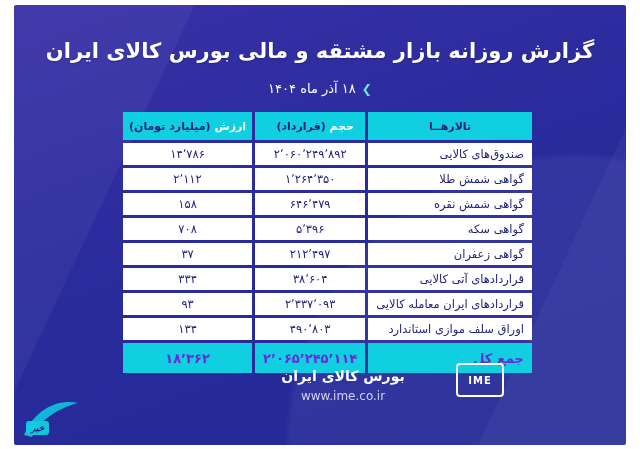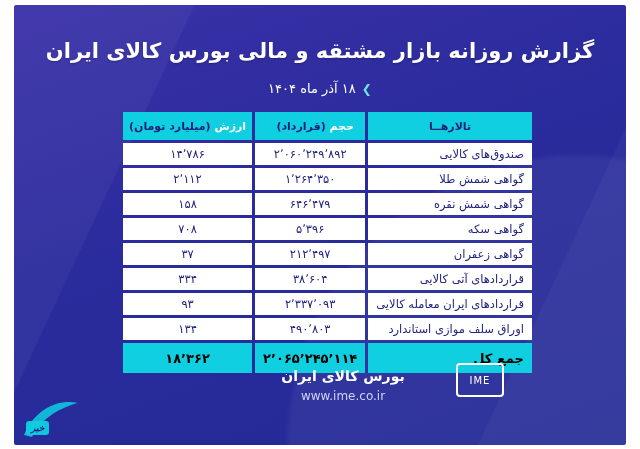--- a/index.html
+++ b/index.html
@@ -80,21 +80,21 @@
     color:#21247e;
     height:22px;
     padding:0 8px;
     font-size:11.5px;
     white-space:nowrap;
   }
   .table td.name{text-align:right;}
   .table td.num{text-align:center;}
   .table tr.total td{
     background:#0fcfe0;
-    color:#000000;
+    color:#6d28d9;
     font-weight:bold;
     font-size:13px;
     height:30px;
   }
   .footer{
     position:absolute;
     bottom:42px;
     right:0;left:0;
     text-align:center;
     direction:rtl;
@@ -115,21 +115,21 @@
   .logo{
     position:absolute;
     bottom:48px;
     right:122px;
     width:44px;height:30px;
     border:2px solid #ffffff;
     border-radius:4px;
     display:flex;align-items:center;justify-content:center;
     color:#ffffff;
     font-size:10px;
-    font-weight:normal;
+    font-weight:bold;
     letter-spacing:1px;
     direction:ltr;
   }
   .watermark{
     position:absolute;
     bottom:6px;left:8px;
     width:60px;height:46px;font-style:italic;
   }
   .wm-badge{
     position:absolute;

